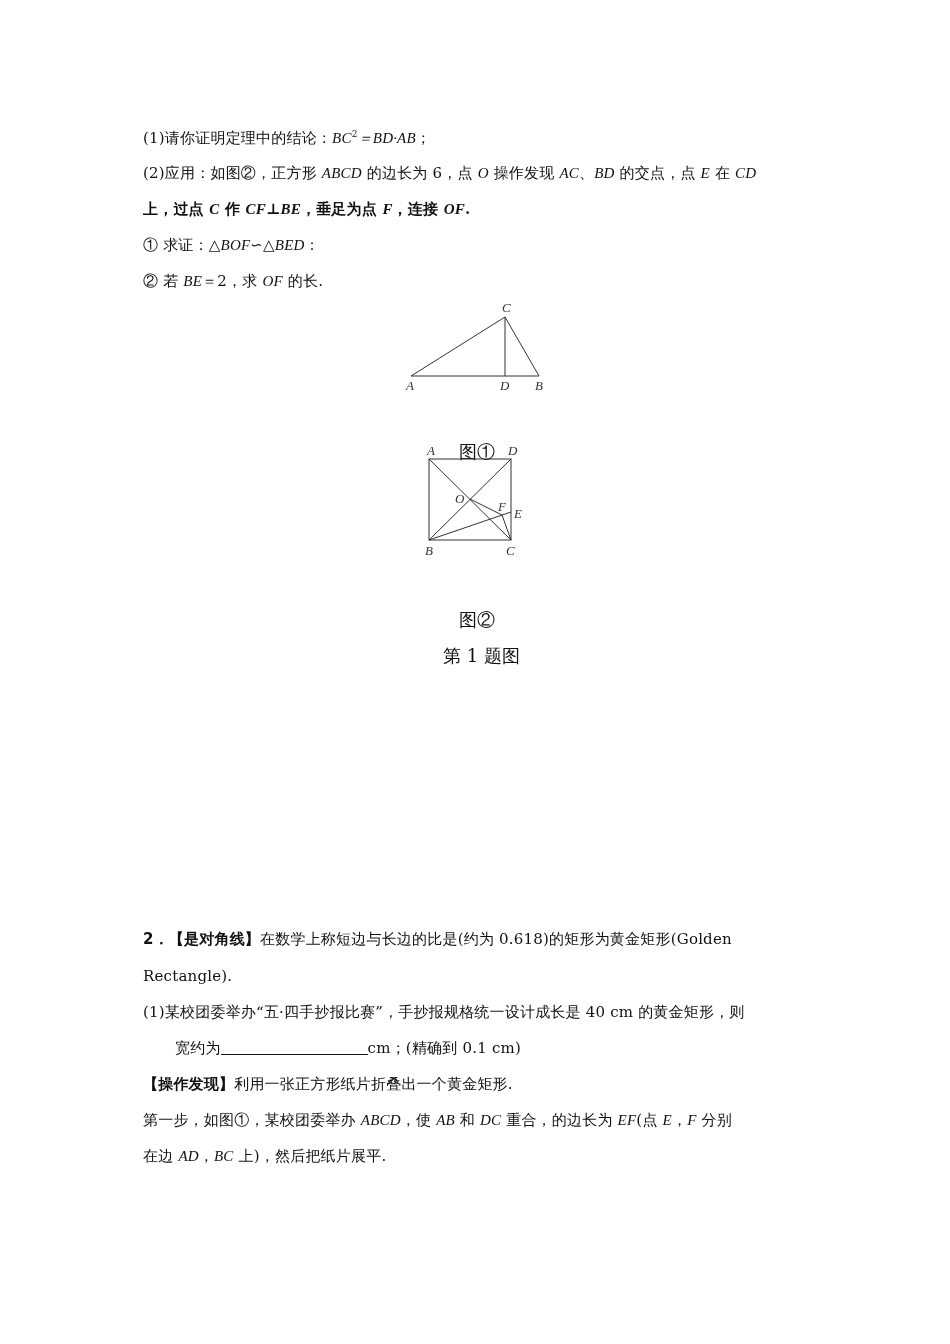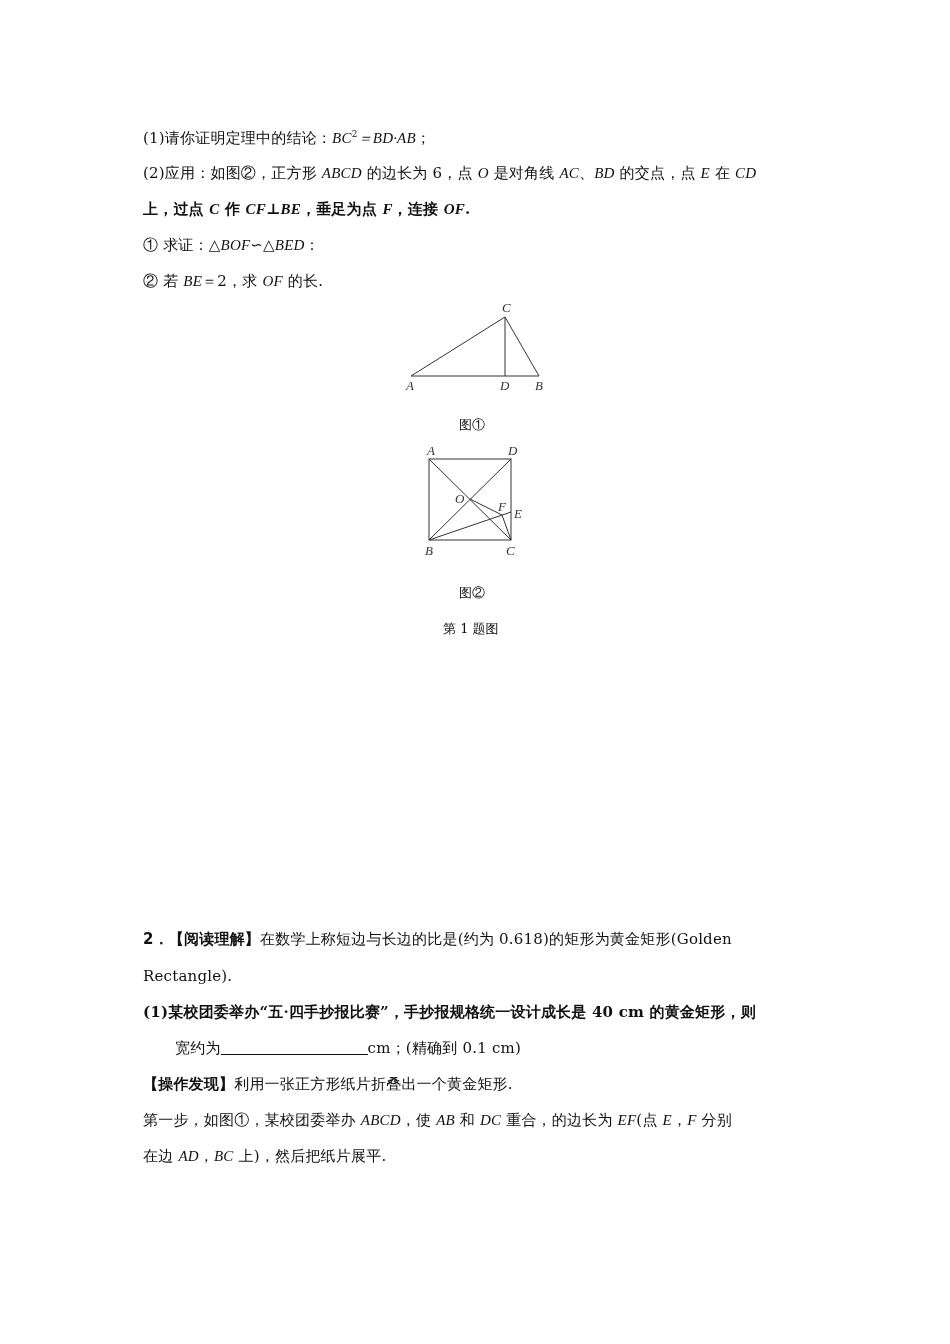--- a/index.html
+++ b/index.html
@@ -1,35 +1,35 @@
 <!DOCTYPE html>
 <html><head>
   <meta charset="utf-8">
   <style>
     html, body { margin: 0; padding: 0; background: #ffffff; }
     body { width: 950px; height: 1344px; position: relative; overflow: hidden;
            font-family: "DejaVu Serif", "Liberation Serif", serif; color: #111; }
     .line { position: absolute; left: 143px; font-size: 15px; line-height: 20px; white-space: nowrap; letter-spacing: 0.2px; }
     .line i, .ital { font-style: italic; font-family: "Liberation Serif", serif; }
     .bold { font-weight: bold; font-family: "DejaVu Sans", sans-serif; }
-    .caption { position: absolute; font-size: 13px; line-height: 18px; white-space: nowrap; }
+    .caption { position: absolute; font-size: 18px; line-height: 18px; white-space: nowrap; margin-top: 27px; }
     svg { position: absolute; overflow: visible; }
     svg text { font-family: "Liberation Serif", serif; font-style: italic; font-size: 13px; fill: #333; }
     .blank { display: inline-block; width: 147px; border-bottom: 1px solid #111; height: 14px; vertical-align: -2px; }
     sup { font-size: 9px; vertical-align: 6px; line-height: 0; }
   </style>
 </head>
 <body>
 
 <div class="line" style="top:128px;">
   <span>(1)请你证明定理中的结论：</span><i>BC</i><sup>2</sup><i>＝BD·AB</i><span>；</span>
 </div>
 
 <div class="line" style="top:163px;">
-  <span>(2)应用：如图②，正方形 </span><i>ABCD</i><span> 的边长为 6，点 </span><i>O</i><span> 是对角线 </span><i>AC</i><span>、</span><i>BD</i><span> 的交点，点 </span><i>E</i><span> 在 </span><i>CD</i>
+  <span>(2)应用：如图②，正方形 </span><i>ABCD</i><span> 的边长为 6，点 </span><i>O</i><span> 操作发现 </span><i>AC</i><span>、</span><i>BD</i><span> 的交点，点 </span><i>E</i><span> 在 </span><i>CD</i>
 </div>
 
 <div class="line" style="top:199px;font-weight:bold;">
   <span>上，过点 </span><i>C</i><span> 作 </span><i>CF</i><span>⊥</span><i>BE</i><span>，垂足为点 </span><i>F</i><span>，连接 </span><i>OF</i><span>.</span>
 </div>
 
 <div class="line" style="top:235px;">
   <span>① 求证：△</span><i>BOF</i><span>∽△</span><i>BED</i><span>：</span>
 </div>
 
@@ -65,25 +65,25 @@
   <text x="425" y="555">B</text>
   <text x="506" y="555">C</text>
   <text x="455" y="503">O</text>
   <text x="498" y="511">F</text>
   <text x="514" y="518">E</text>
 </svg>
 <div class="caption" style="left:459px;top:584px;">图②</div>
 <div class="caption" style="left:443px;top:620px;">第 1 题图</div>
 
 <div class="line" style="top:929px;">
-  <span class="bold">2．</span><span class="bold">【阅读理解】</span><span>在数学上称短边与长边的比是(约为 0.618)的矩形为黄金矩形(Golden</span>
+  <span class="bold">2．</span><span class="bold">【是对角线】</span><span>在数学上称短边与长边的比是(约为 0.618)的矩形为黄金矩形(Golden</span>
 </div>
 <div class="line" style="top:966px;">Rectangle).</div>
 
-<div class="line" style="top:1002px;font-weight:bold;">(1)某校团委举办“五·四手抄报比赛”，手抄报规格统一设计成长是 40 cm 的黄金矩形，则</div>
+<div class="line" style="top:1002px;">(1)某校团委举办“五·四手抄报比赛”，手抄报规格统一设计成长是 40 cm 的黄金矩形，则</div>
 <div class="line" style="top:1038px;margin-left:32px;">
   <span>宽约为</span><span class="blank"></span><span>cm；(精确到 0.1 cm)</span>
 </div>
 
 <div class="line" style="top:1074px;">
   <span class="bold">【操作发现】</span><span>利用一张正方形纸片折叠出一个黄金矩形.</span>
 </div>
 
 <div class="line" style="top:1110px;">
   <span>第一步，如图①，某校团委举办 </span><i>ABCD</i><span>，使 </span><i>AB</i><span> 和 </span><i>DC</i><span> 重合，的边长为 </span><i>EF</i><span>(点 </span><i>E</i><span>，</span><i>F</i><span> 分别</span>

